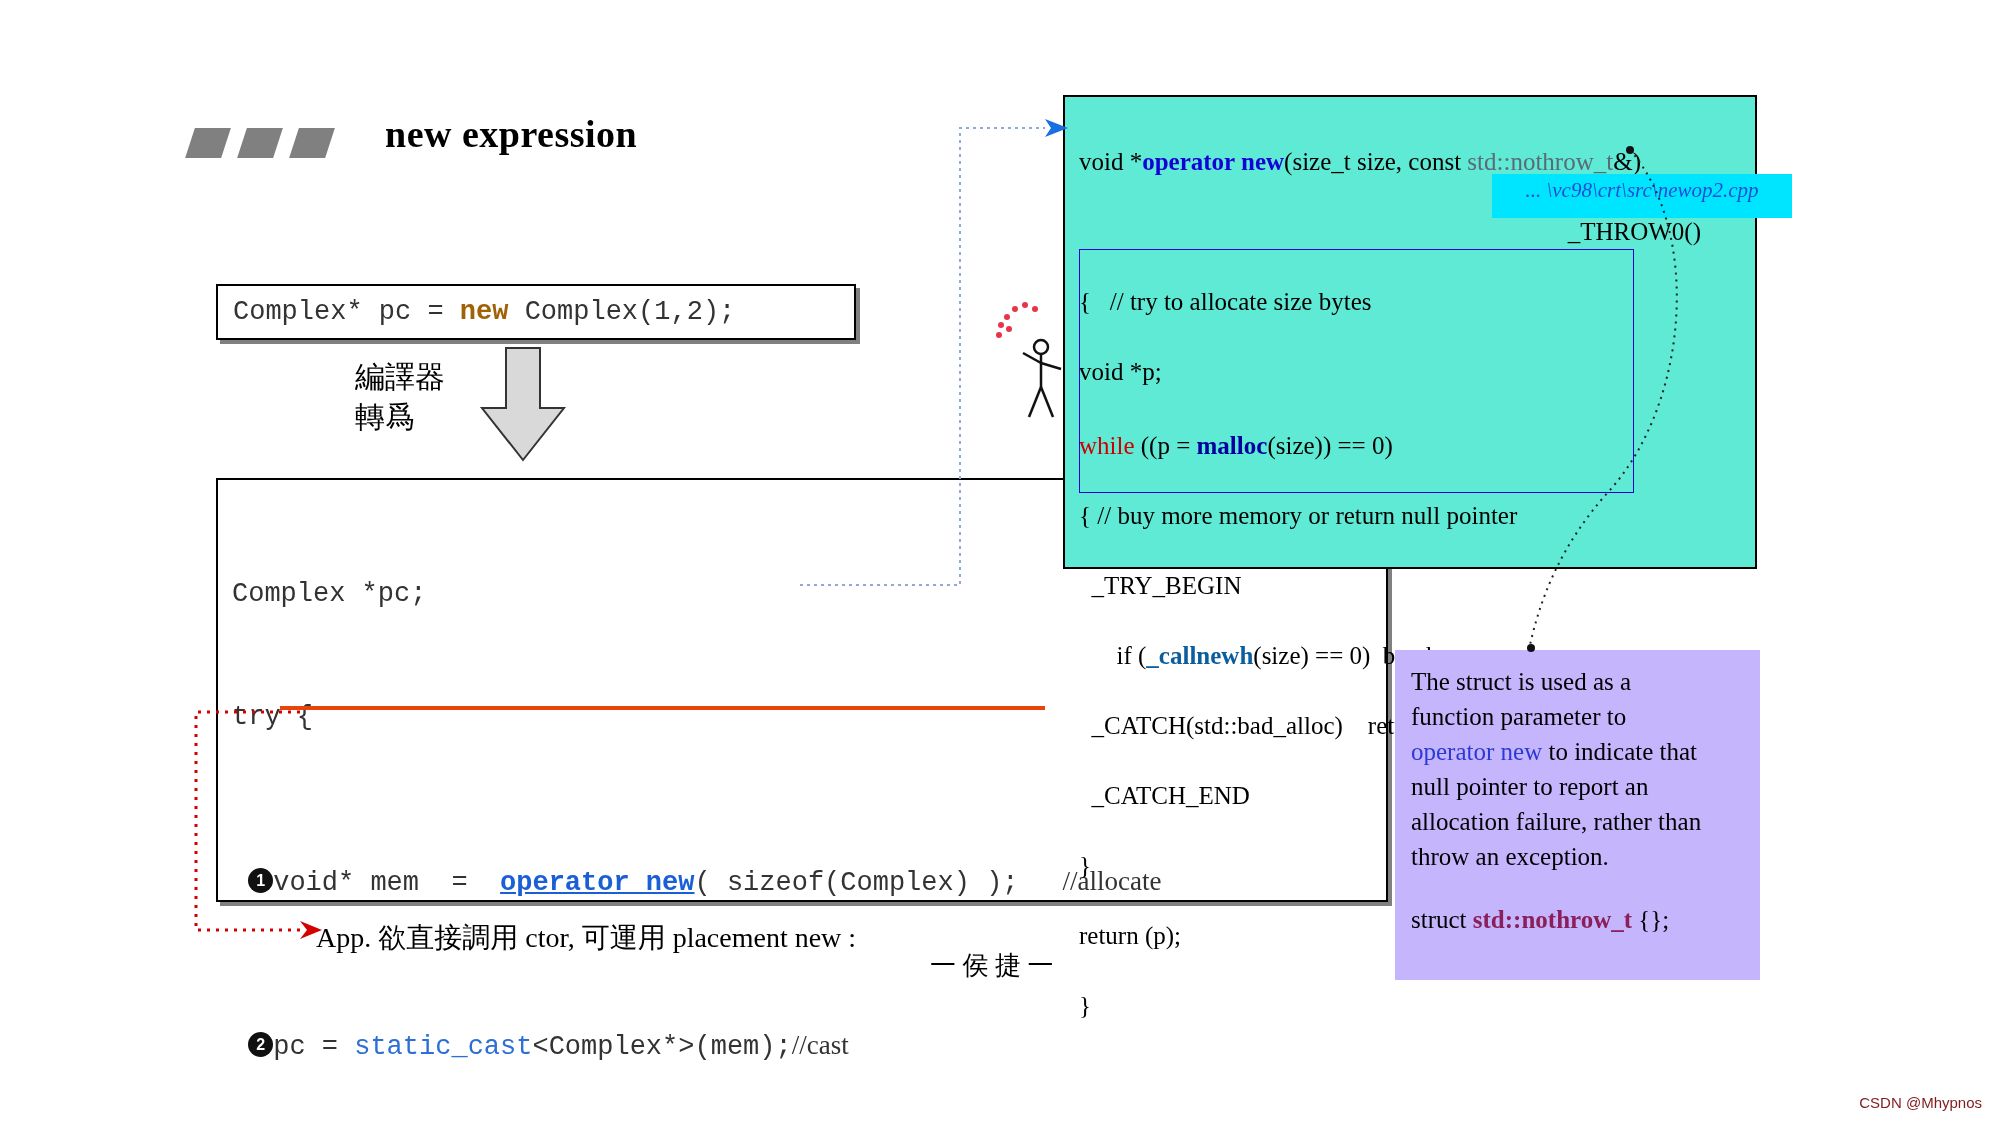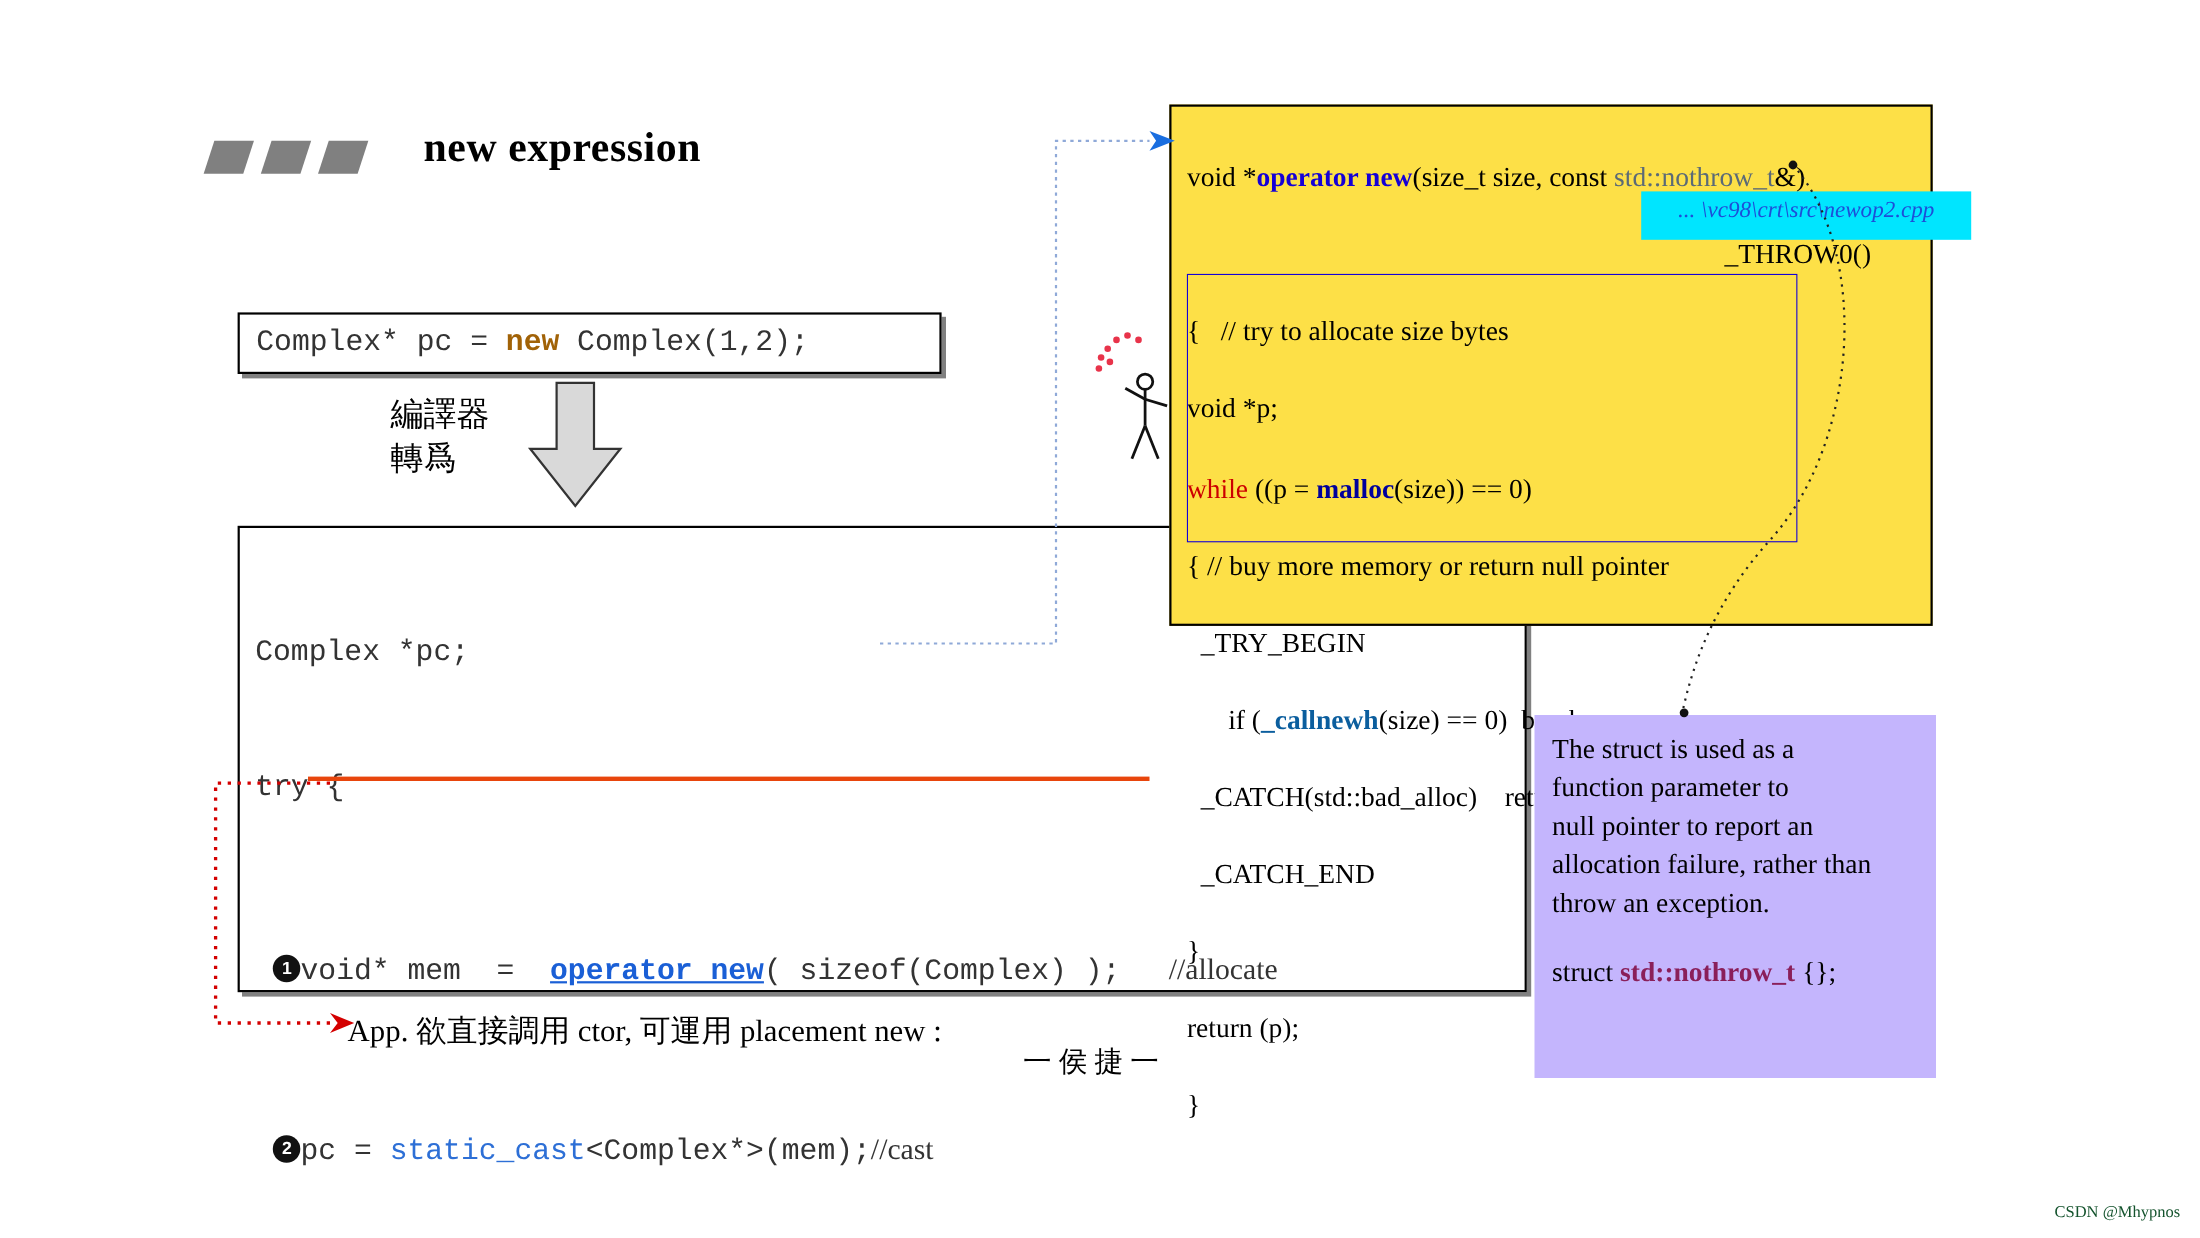--- a/index.html
+++ b/index.html
@@ -74,21 +74,21 @@
   .cast{color:#2d6fd6;}
   .cmt{font-family:"Liberation Serif",serif;font-size:27px;}
 
   #strike-line{
     left:280px;top:706px;width:765px;height:4px;background:#e8450c;
   }
 
   
   #opnew-box{
     left:1063px;top:95px;width:690px;height:470px;
-    background:#fde047;border:2px solid #000;
+    background:#5eead4;border:2px solid #000;
     font-family:"Liberation Serif", serif;
     font-size:25px;line-height:35px;color:#000;
   }
   #opnew-box .pad{padding:12px 0 0 14px;white-space:pre;}
   .b-blue{color:#1500d6;font-weight:bold;}
   .t-gray{color:#5b6a77;}
   .b-red{color:#cc0000;}
   .b-navy{color:#00009c;font-weight:bold;}
   .b-teal{color:#0b5e9e;font-weight:bold;}
   #while-frame{
@@ -128,21 +128,21 @@
     font-family:"Liberation Mono", monospace;font-size:27px;color:#333;font-weight:normal;
   }
   #signature{
     left:930px;top:948px;
     font-family:"Liberation Serif", serif;font-size:26px;color:#000;
   }
 
   
   #watermark{
     right:18px;bottom:14px;
-    font-family:Liberation Serif, serif;font-size:15px;color:#14532d;
+    font-family:Liberation Sans, sans-serif;font-size:15px;color:#7f1d1d;
   }
 
   
   #stickman{left:1015px;top:325px;width:60px;height:100px;}
 
   svg{overflow:visible;}
   #lines-layer{left:0;top:0;width:2000px;height:1125px;pointer-events:none;}
 </style>
 </head>
 <body>
@@ -203,20 +203,21 @@
 <div><span>}</span></div>
   </div>
   <div id="while-frame"></div>
 </div>
 
 <div class="abs" id="path-label">... \vc98\crt\src\newop2.cpp</div>
 
 <div class="abs" id="note-box">
   <div>The struct is used as a</div>
   <div>function parameter to</div>
+  <div><span class="link">operator new</span><span> to indicate that</span></div>
   <div>null pointer to report an</div>
   <div>allocation failure, rather than</div>
   <div>throw an exception.</div>
   <div class="struct-line"><span>struct </span><span class="nothrow">std::nothrow_t</span><span> {};</span></div>
 </div>
 
 <div class="abs" id="bottom-text">
   <div>App. 欲直接調用 ctor, 可運用 placement new :</div>
 </div>
 <div class="abs" id="signature">一 侯 捷 一</div>

